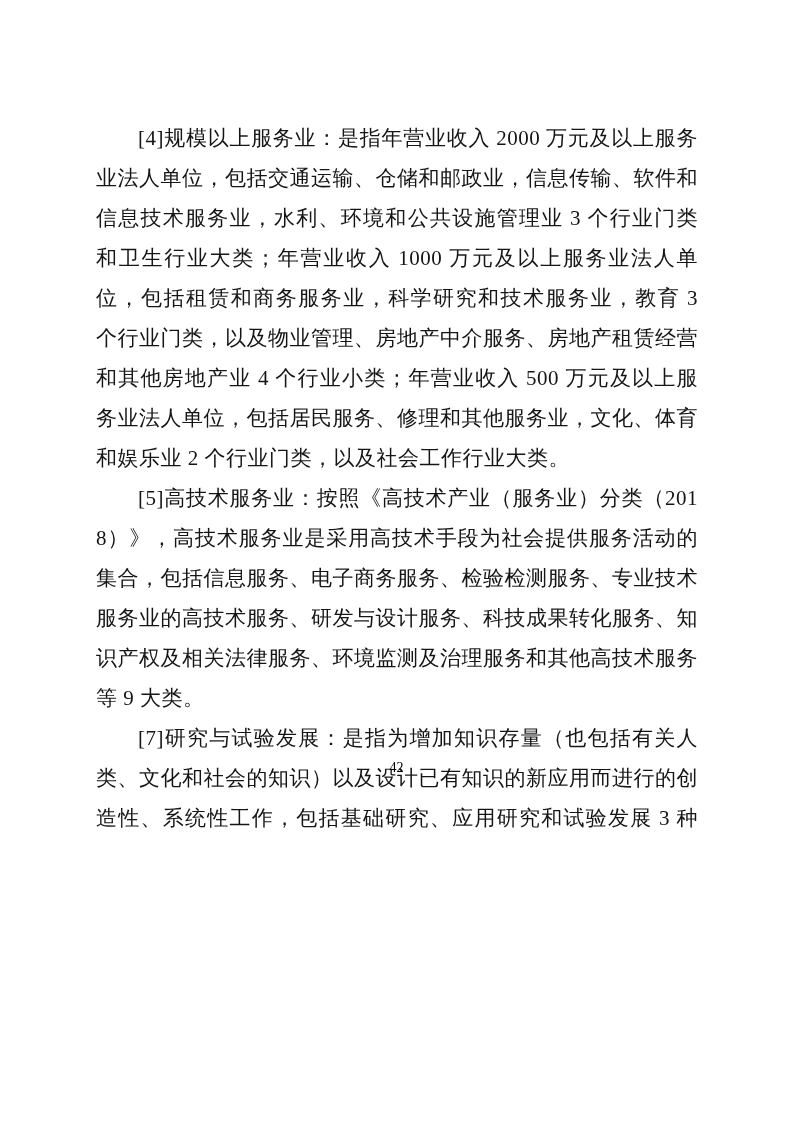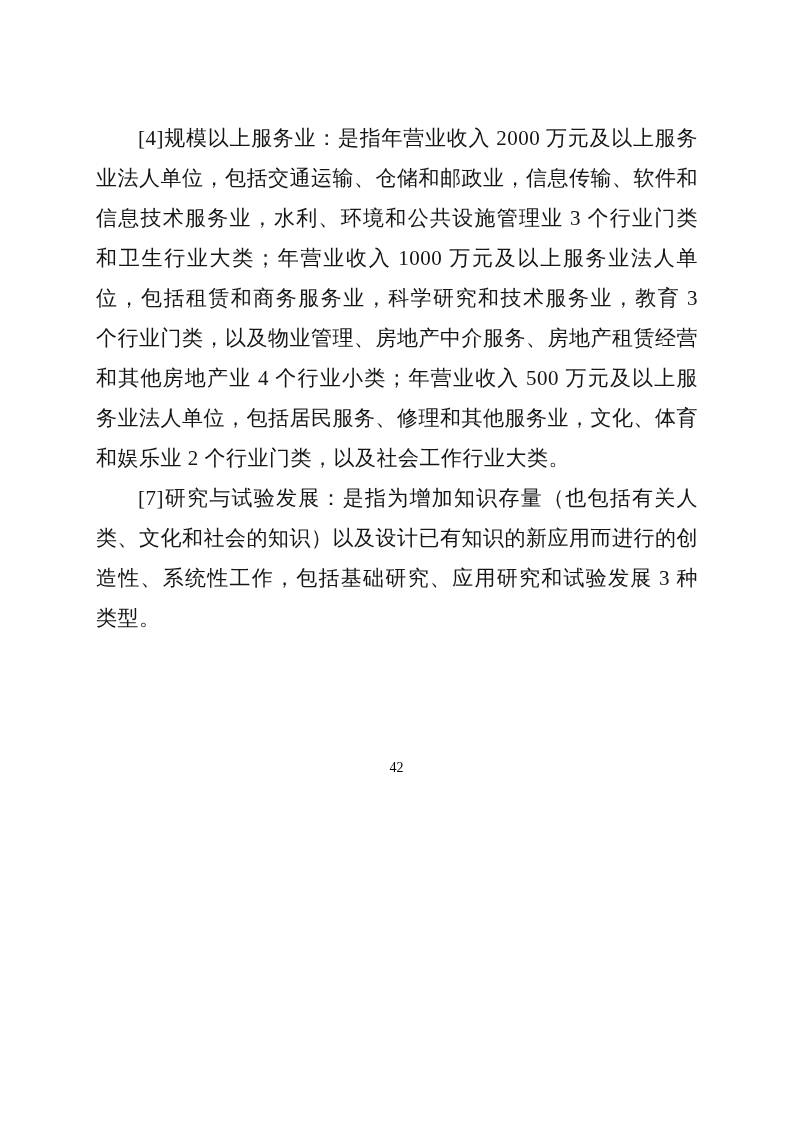--- a/index.html
+++ b/index.html
@@ -55,20 +55,21 @@
     font-family: "Liberation Serif", "DejaVu Serif", serif;
   }
 </style>
 </head>
 <body>
 
 <div class="page">
 
   <main class="doc-body">
     <p>[4]规模以上服务业：是指年营业收入 2000 万元及以上服务业法人单位，包括交通运输、仓储和邮政业，信息传输、软件和信息技术服务业，水利、环境和公共设施管理业 3 个行业门类和卫生行业大类；年营业收入 1000 万元及以上服务业法人单位，包括租赁和商务服务业，科学研究和技术服务业，教育 3 个行业门类，以及物业管理、房地产中介服务、房地产租赁经营和其他房地产业 4 个行业小类；年营业收入 500 万元及以上服务业法人单位，包括居民服务、修理和其他服务业，文化、体育和娱乐业 2 个行业门类，以及社会工作行业大类。</p>
+    <p>[5]高技术服务业：按照《高技术产业（服务业）分类（2018）》，高技术服务业是采用高技术手段为社会提供服务活动的集合，包括信息服务、电子商务服务、检验检测服务、专业技术服务业的高技术服务、研发与设计服务、科技成果转化服务、知识产权及相关法律服务、环境监测及治理服务和其他高技术服务等 9 大类。</p>
     <p>[7]研究与试验发展：是指为增加知识存量（也包括有关人类、文化和社会的知识）以及设计已有知识的新应用而进行的创造性、系统性工作，包括基础研究、应用研究和试验发展 3 种类型。</p>
   </main>
 
   <footer class="page-footer">
     <span class="page-number">42</span>
   </footer>
 
 </div>
 
 </body></html>

